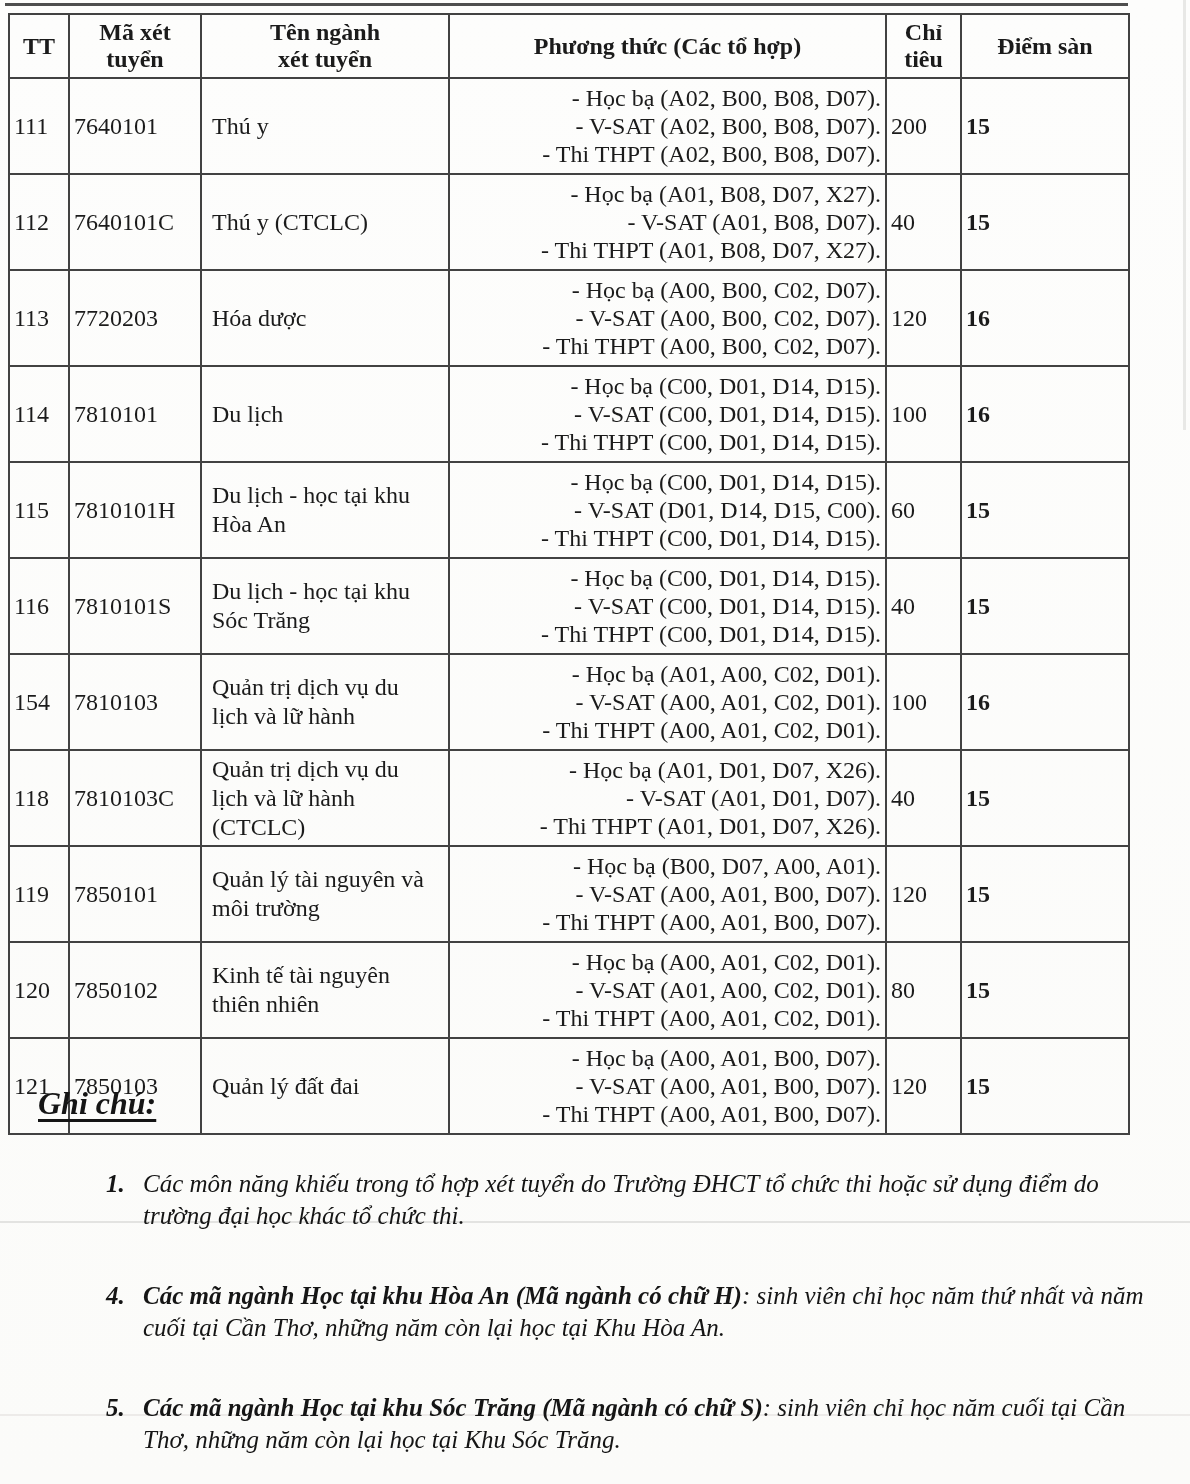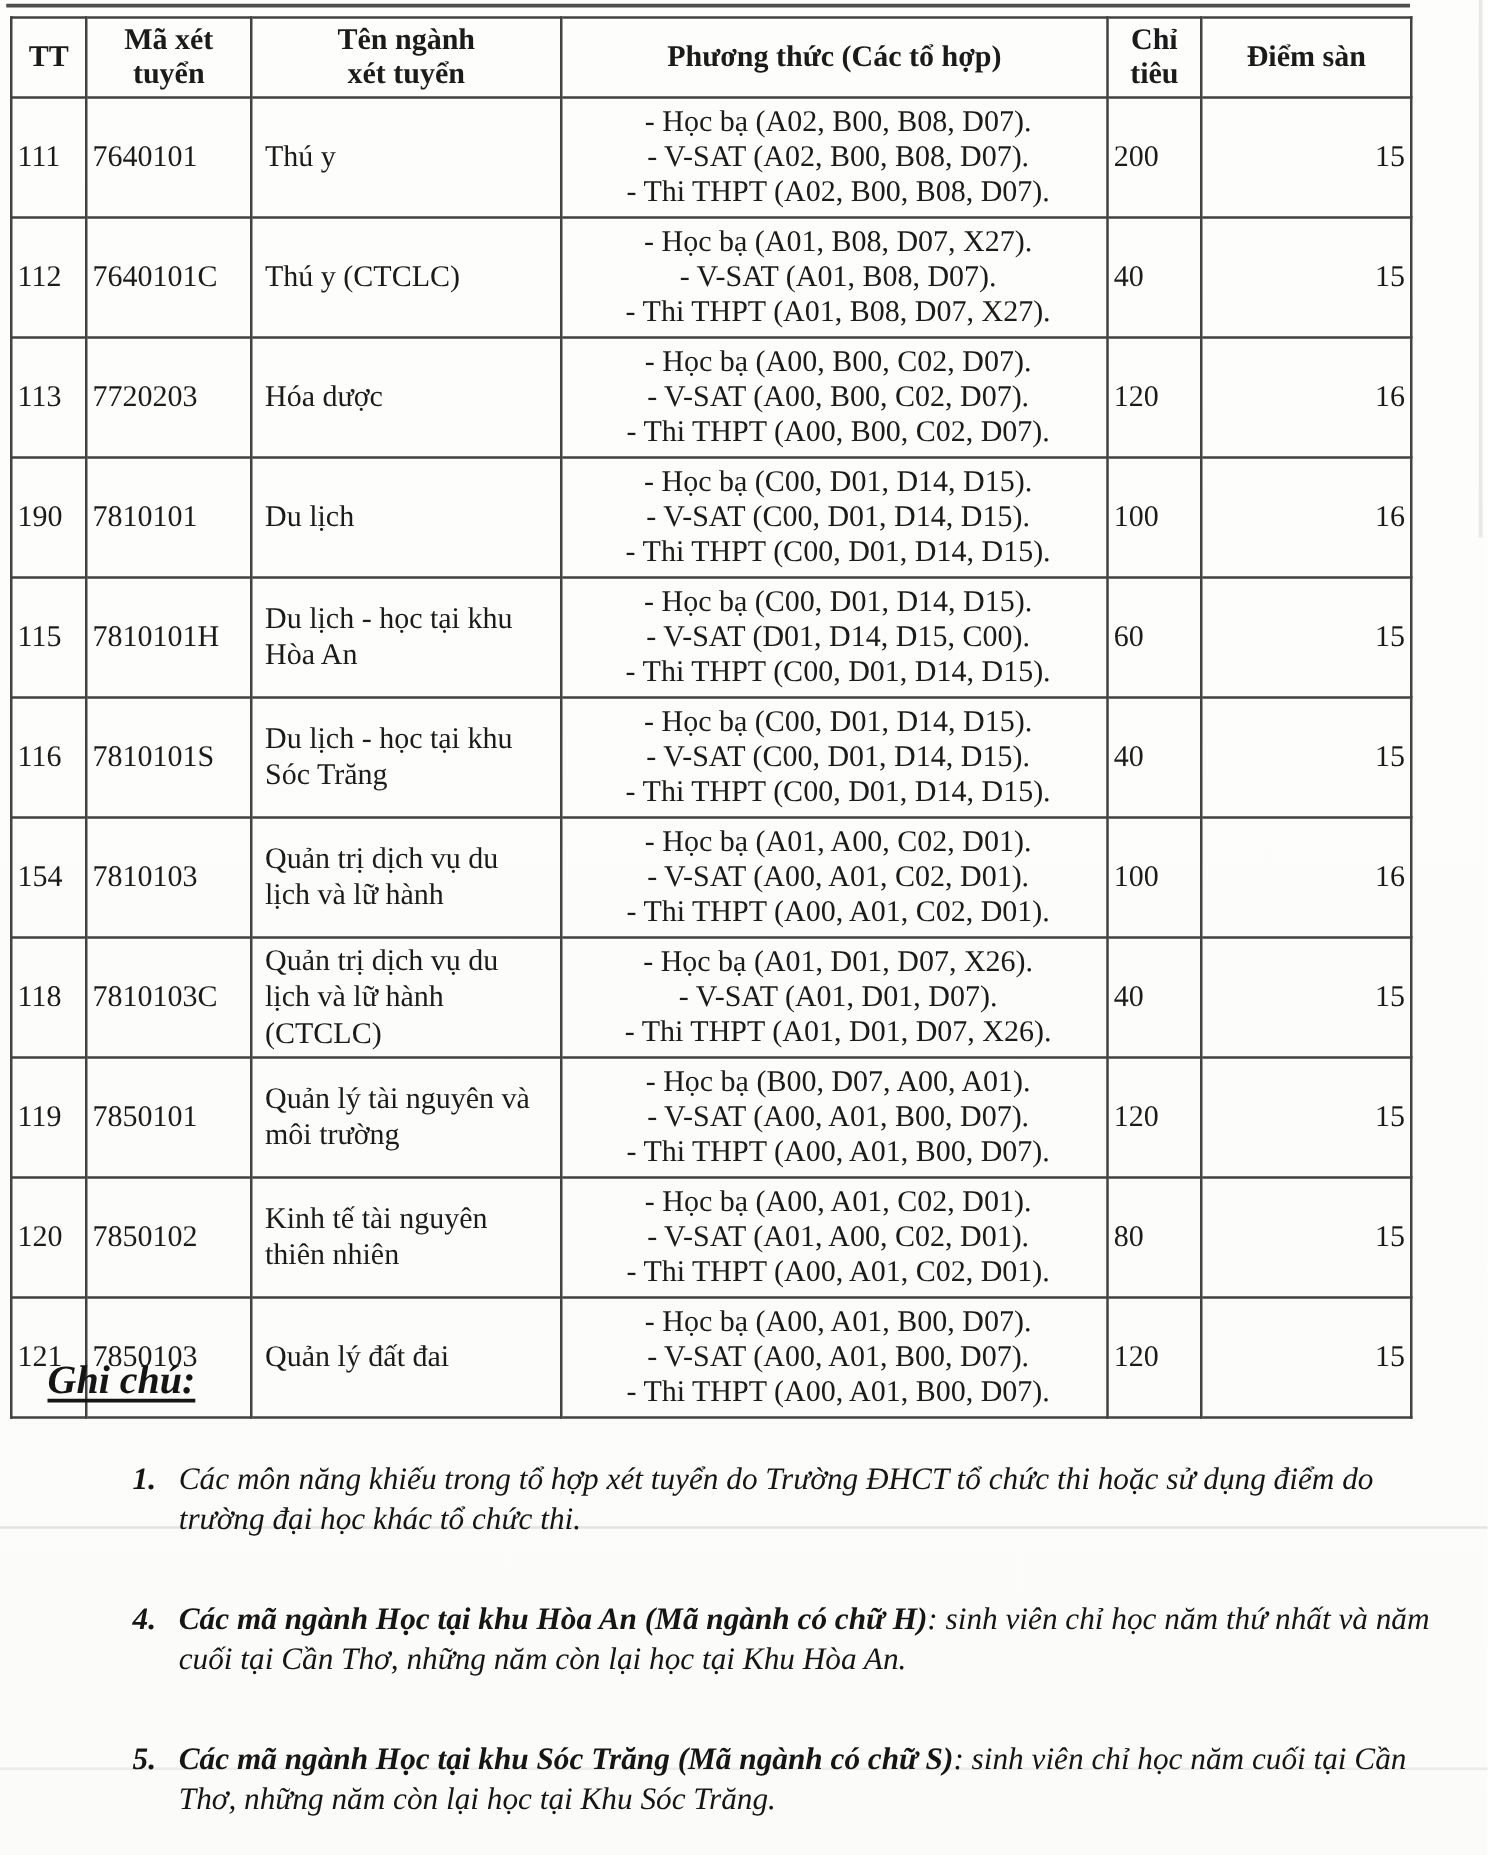--- a/index.html
+++ b/index.html
@@ -36,22 +36,22 @@
     padding: 2px;
   }
   .adm td {
     height: 90px;
     font-size: 24px;
     vertical-align: middle;
     padding: 2px 4px;
   }
   td.c   { text-align: left; }
   td.nm  { text-align: left; padding-left: 10px; padding-right: 8px; line-height: 29px; margin-top: 48px; }
-  td.mt  { text-align: center; padding-left: 10px; padding-right: 4px; line-height: 28px; }
-  td.fl  { text-align: right; font-weight: normal; margin-top: 44px; }
+  td.mt  { text-align: right; padding-left: 10px; padding-right: 4px; line-height: 28px; }
+  td.fl  { text-align: left; font-weight: bold; margin-top: 44px; }
 
   .notes {
     position: absolute; left: 38px; top: 1086px; width: 1124px;
     font-style: italic; font-size: 25px; color: #151515;
   }
   .notes-heading {
     font-size: 32px; font-weight: bold;
     text-decoration: underline; text-underline-offset: 5px;
     margin-bottom: 14px;
     line-height: 34px;
@@ -124,21 +124,21 @@
         <td class="nm">Hóa dược</td>
         <td class="mt">
           <div>- Học bạ (A00, B00, C02, D07).</div>
           <div>- V-SAT (A00, B00, C02, D07).</div>
           <div>- Thi THPT (A00, B00, C02, D07).</div>
         </td>
         <td class="c">120</td>
         <td class="fl">16</td>
       </tr>
       <tr>
-        <td class="c">190</td>
+        <td class="c">114</td>
         <td class="c">7810101</td>
         <td class="nm">Du lịch</td>
         <td class="mt">
           <div>- Học bạ (C00, D01, D14, D15).</div>
           <div>- V-SAT (C00, D01, D14, D15).</div>
           <div>- Thi THPT (C00, D01, D14, D15).</div>
         </td>
         <td class="c">100</td>
         <td class="fl">16</td>
       </tr>

